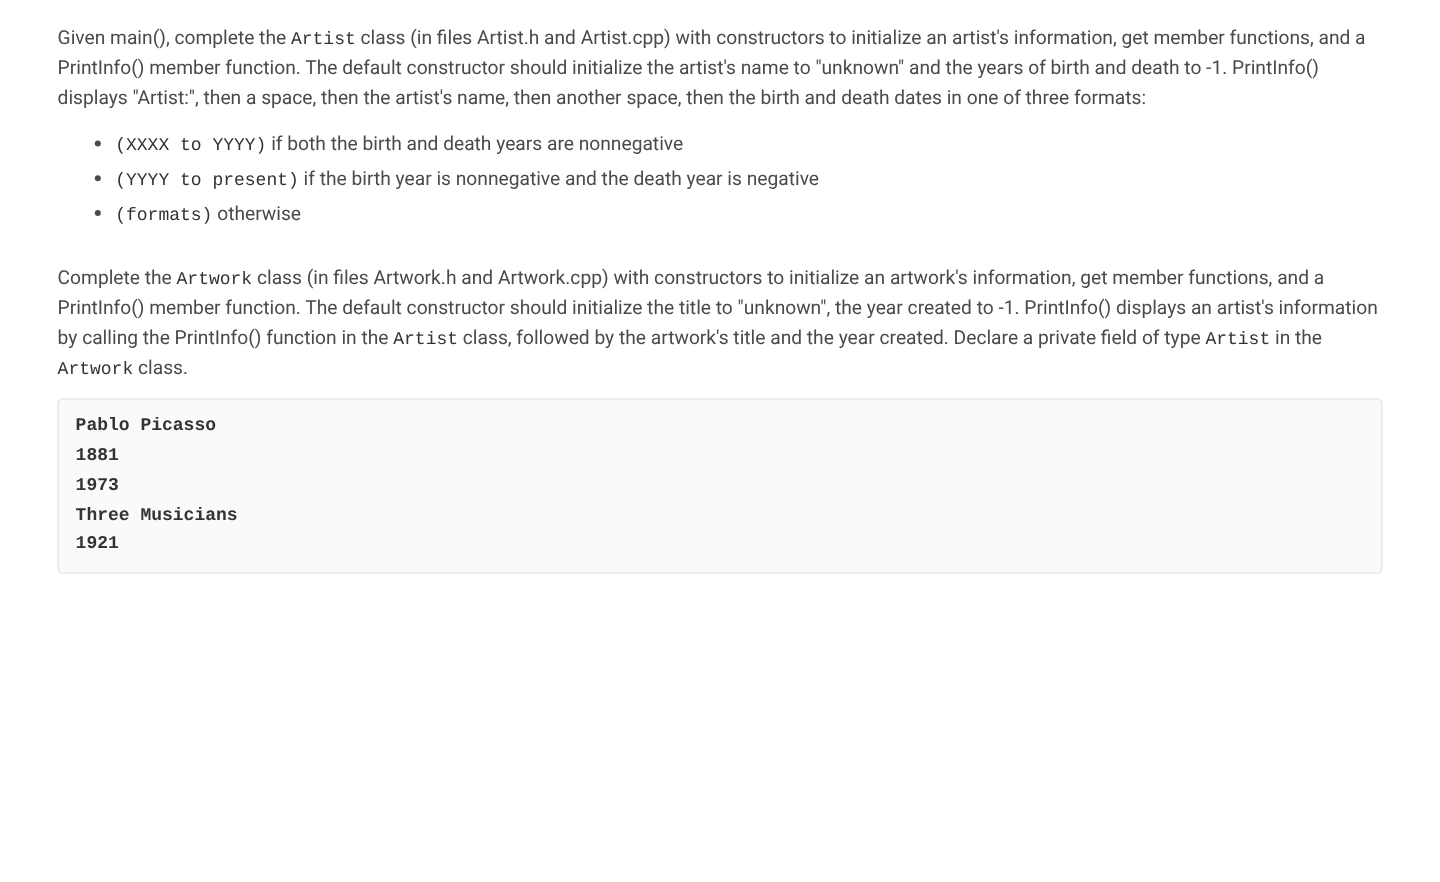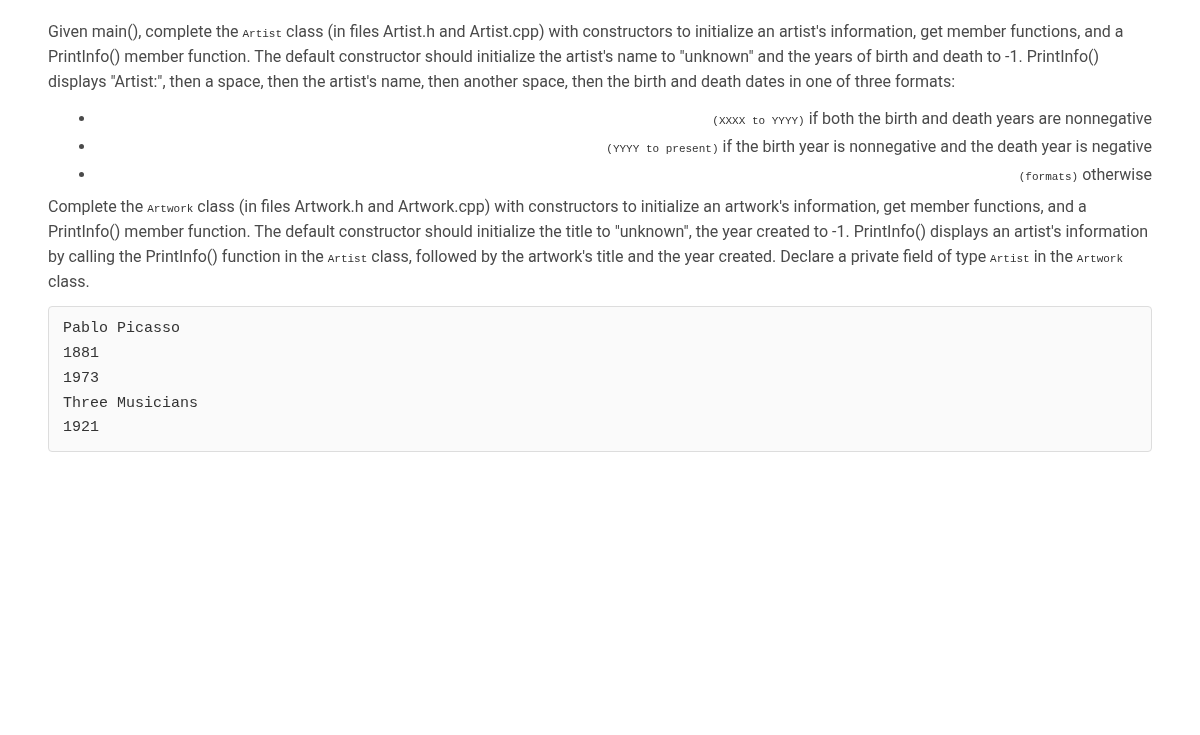--- a/index.html
+++ b/index.html
@@ -26,46 +26,46 @@
     line-height: 1.3;
   }
   p.para {
     margin: 0 0 12px 0;
     color: #4a4a4a;
     font-size: 16px;
     line-height: 1.55;
   }
   code.inline {
     font-family: "Courier New", Courier, monospace;
-    font-size: 11px;
+    font-size: 15px;
     color: #333333;
   }
   ul.bullets {
-    margin: 8px 0 8px 0;
+    margin: 8px 0 28px 0;
     padding-left: 48px;
     list-style-type: disc;
-    text-align: right;
   }
   ul.bullets li {
     margin: 2px 0;
     color: #4a4a4a;
     line-height: 1.6;
   }
   pre.codeblock {
     background: #fafafa;
     border: 1px solid #dddddd;
     border-radius: 4px;
     padding: 10px 14px;
     margin: 10px 0 16px 0;
     font-family: "Courier New", Courier, monospace;
     font-size: 15px;
     color: #333333;
     line-height: 1.65;
     white-space: pre;
     overflow-x: auto;
+    font-weight: bold;
   }
 </style>
 </head>
 <body>
 
 <div class="container">
 
 
   <p class="para">
     <span>Given main(), complete the </span><code class="inline">Artist</code><span> class (in files Artist.h and Artist.cpp) with constructors to initialize an artist's information, get member functions, and a PrintInfo() member function. The default constructor should initialize the artist's name to "unknown" and the years of birth and death to -1. PrintInfo() displays "Artist:", then a space, then the artist's name, then another space, then the birth and death dates in one of three formats:</span>

